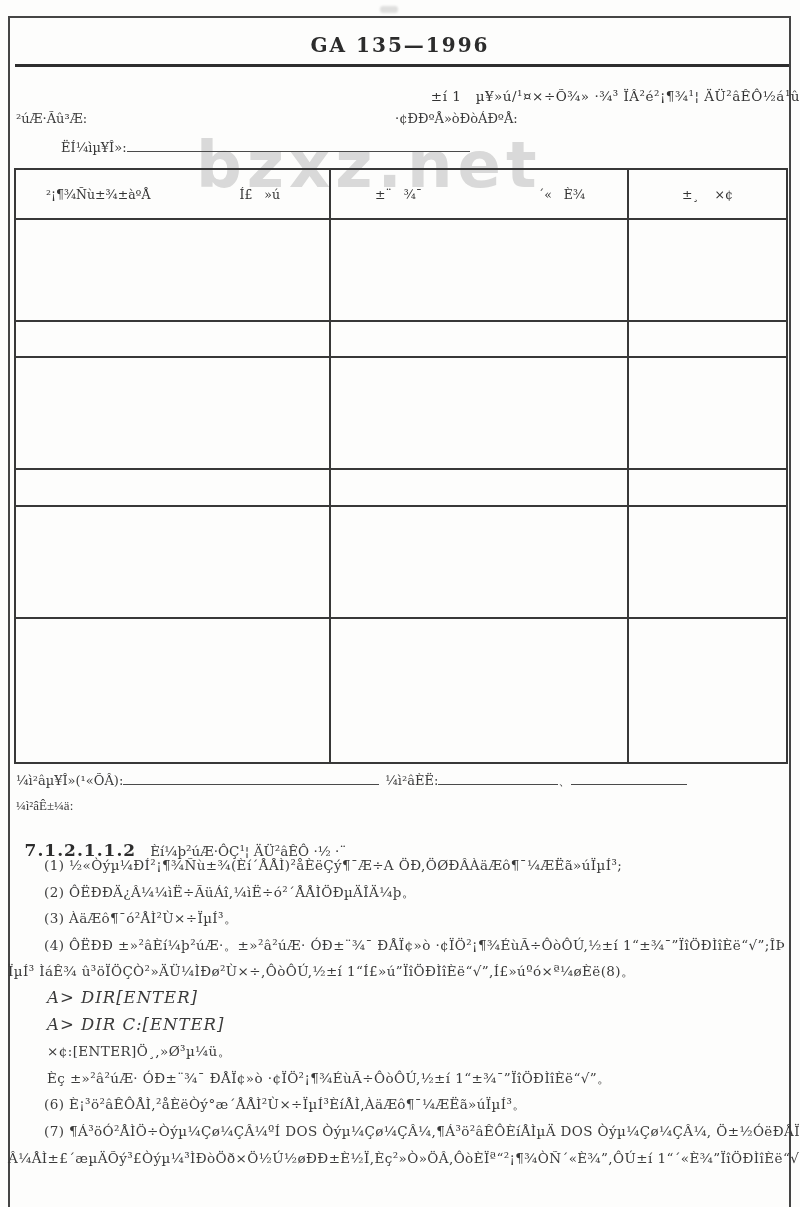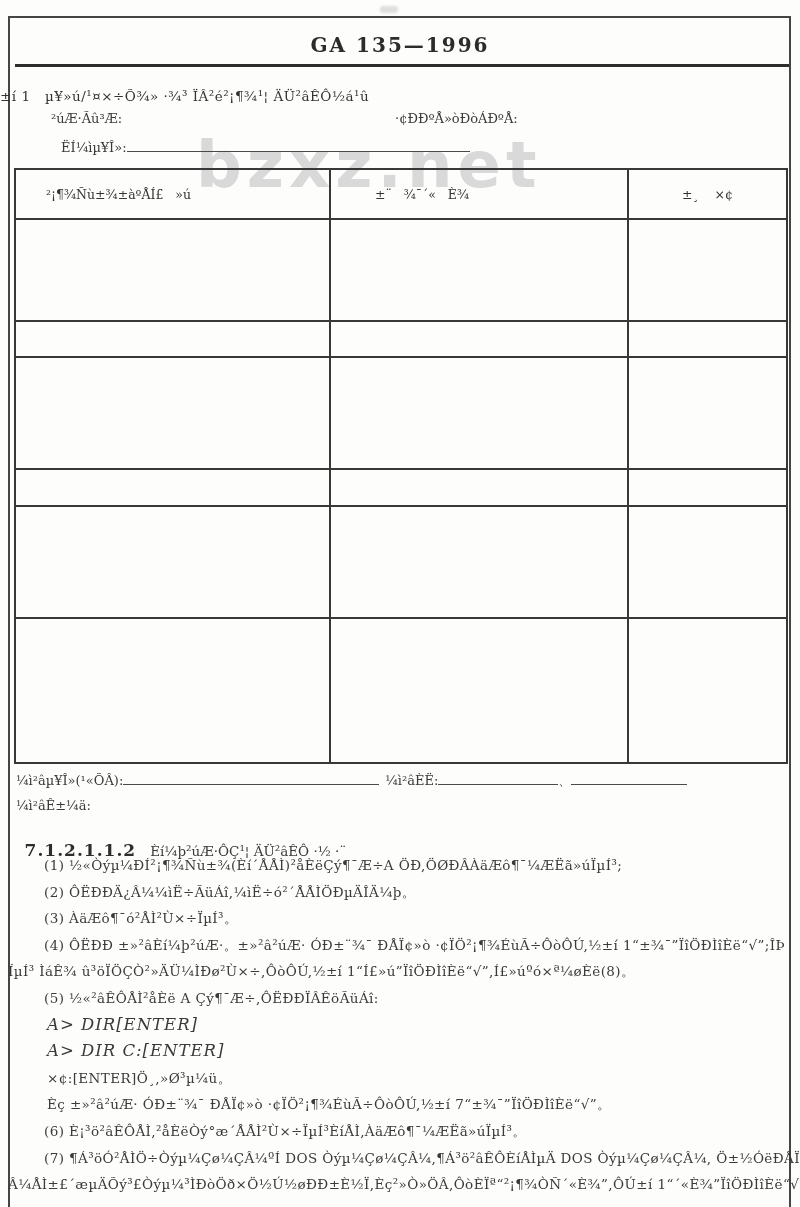--- a/index.html
+++ b/index.html
@@ -17,50 +17,50 @@
     background:rgba(90,90,90,.18);border-radius:3px;filter:blur(1px);
   }
   .std-code{
     position:absolute;left:0;top:33px;width:100%;text-align:center;
     font-size:20px;font-weight:bold;color:#2c2c2c;letter-spacing:2px;
   }
   .rule{
     position:absolute;left:15px;top:64px;width:774px;height:3px;background:#2e2e2e;
   }
   .tbl-title{
-    position:absolute;left:0;top:88px;width:100%;text-align:left;
+    position:absolute;left:0;top:88px;width:100%;text-align:right;
     font-size:13.5px;color:#333;letter-spacing:.5px;white-space:pre;
   }
   .label-row{position:absolute;left:0;top:111px;width:100%;font-size:13px;}
-  .label-left{position:absolute;left:16px;white-space:pre;margin-left:35px;}
+  .label-left{position:absolute;left:16px;white-space:pre;}
   .label-center{position:absolute;left:395px;white-space:pre;}
   .submit-row{position:absolute;left:16px;top:137px;font-size:13px;white-space:nowrap;margin-left:45px;}
   .blank{display:inline-block;border-bottom:1.6px solid #4a4a4a;height:14px;vertical-align:baseline;}
   .watermark{
     position:absolute;left:196px;top:128px;z-index:0;
     font-family:"DejaVu Sans","Liberation Sans",sans-serif;
     font-size:64px;font-weight:bold;letter-spacing:5px;
     color:rgba(110,110,110,.25);
   }
   table.vtable{
     position:absolute;left:14px;top:168px;width:772px;z-index:1;
     border-collapse:collapse;table-layout:fixed;background:transparent;
   }
   table.vtable td,table.vtable th{border:2px solid #383838;padding:0;background:transparent;}
   col.c1{width:315px;}col.c2{width:298px;}col.c3{width:159px;}
   tr.hrow{height:50px;}
   tr.r1{height:102px;}tr.r2{height:36px;}tr.r3{height:112px;}
   tr.r4{height:37px;}tr.r5{height:112px;}tr.r6{height:145px;}
-  .hcell{display:flex;align-items:center;height:100%;
+  .hcell{display:flex;justify-content:space-between;align-items:center;height:100%;
     font-size:12.5px;font-weight:normal;color:#333;white-space:pre;}
   .hc1{padding:0 49px 0 30px;}
   .hc2{padding:0 42px 0 44px;}
   .hc3{justify-content:center;}
   .footer-line1{position:absolute;left:16px;top:770px;font-size:13px;white-space:nowrap;}
-  .footer-line2{position:absolute;left:16px;top:798px;font-size:13px;}
+  .footer-line2{position:absolute;left:16px;top:798px;font-size:13px;font-family:Liberation Serif, serif;}
   .sec-head{position:absolute;left:16px;top:824px;font-size:13.5px;white-space:pre;}
   .sec-num{font-size:17px;font-weight:bold;color:#2d2d2d;letter-spacing:1px;margin-right:14px;}
   #paragraphs{position:absolute;left:8px;top:852px;width:776px;z-index:1;}
   #paragraphs .line{height:26.6px;line-height:26.6px;font-size:13.5px;
     letter-spacing:.4px;white-space:nowrap;overflow:visible;color:#3a3a3a;}
   #paragraphs .item{padding-left:36px;}
   #paragraphs .cont{padding-left:0;}
   #paragraphs .dos{padding-left:39px;font-size:16.5px;letter-spacing:1px;font-style:italic;}
   #paragraphs .note{padding-left:39px;}
 </style>
@@ -155,21 +155,20 @@
 <div class="sec-head">
   <span class="sec-num">7.1.2.1.1.2</span><span>Èí¼þ²úÆ·ÔÇ¹¦ ÄÜ²âÊÔ ·½ ·¨</span>
 </div>
 
 <div id="paragraphs">
     <div class="line item">(1) ½«Òýµ¼ÐÍ²¡¶¾Ñù±¾(Èí´ÅÅÌ)²åÈëÇý¶¯Æ÷A ÖÐ,ÖØÐÂÀäÆô¶¯¼ÆËã»úÏµÍ³;</div>
     <div class="line item">(2) ÔËÐÐÄ¿Â¼¼ìË÷ÃüÁî,¼ìË÷ó²´ÅÅÌÖÐµÄÎÄ¼þ。</div>
     <div class="line item">(3) ÀäÆô¶¯ó²ÅÌ²Ù×÷ÏµÍ³。</div>
     <div class="line item">(4) ÔËÐÐ ±»²âÈí¼þ²úÆ·。±»²â²úÆ· ÓÐ±¨¾¯ ÐÅÏ¢»ò ·¢ÏÖ²¡¶¾ÉùÃ÷ÔòÔÚ,½±í 1“±¾¯”ÏîÖÐÌîÈë“√”;ÎÞ</div>
     <div class="line cont">ÏµÍ³ ÌáÊ¾ û³öÏÖÇÒ²»ÄÜ¼ÌÐø²Ù×÷,ÔòÔÚ,½±í 1“Í£»ú”ÏîÖÐÌîÈë“√”,Í£»úºó×ª¼øÈë(8)。</div>
-    <div class="line item">(5) ½«²âÊÔÅÌ²åÈë A Çý¶¯Æ÷,ÔËÐÐÏÂÊöÃüÁî:</div>
     <div class="line dos">A&gt; DIR[ENTER]</div>
     <div class="line dos">A&gt; DIR C:[ENTER]</div>
     <div class="line note">×¢:[ENTER]Ö¸,»Ø³µ¼ü。</div>
-    <div class="line note">Èç ±»²â²úÆ· ÓÐ±¨¾¯ ÐÅÏ¢»ò ·¢ÏÖ²¡¶¾ÉùÃ÷ÔòÔÚ,½±í 7“±¾¯”ÏîÖÐÌîÈë“√”。</div>
+    <div class="line note">Èç ±»²â²úÆ· ÓÐ±¨¾¯ ÐÅÏ¢»ò ·¢ÏÖ²¡¶¾ÉùÃ÷ÔòÔÚ,½±í 1“±¾¯”ÏîÖÐÌîÈë“√”。</div>
     <div class="line item">(6) È¡³ö²âÊÔÅÌ,²åÈëÒý°æ´ÅÅÌ²Ù×÷ÏµÍ³ÈíÅÌ,ÀäÆô¶¯¼ÆËã»úÏµÍ³。</div>
     <div class="line item">(7) ¶Á³öÓ²ÅÌÖ÷Òýµ¼Çø¼ÇÂ¼ºÍ DOS Òýµ¼Çø¼ÇÂ¼,¶Á³ö²âÊÔÈíÅÌµÄ DOS Òýµ¼Çø¼ÇÂ¼, Ö±½ÓëÐÅÏ¢¼Ç</div>
     <div class="line cont">Â¼ÅÌ±£´æµÄÕý³£Òýµ¼³ÌÐòÖð×Ö½Ú½øÐÐ±È½Ï,Èç²»Ò»ÖÂ,ÔòÈÏª“²¡¶¾ÒÑ´«È¾”,ÔÚ±í 1“´«È¾”ÏîÖÐÌîÈë“√”;</div>
   </div>
 
 </body></html>

